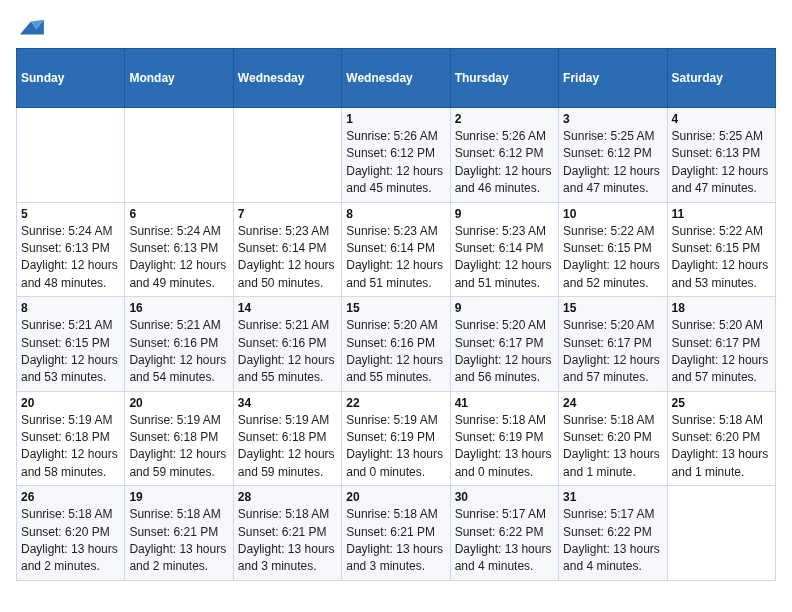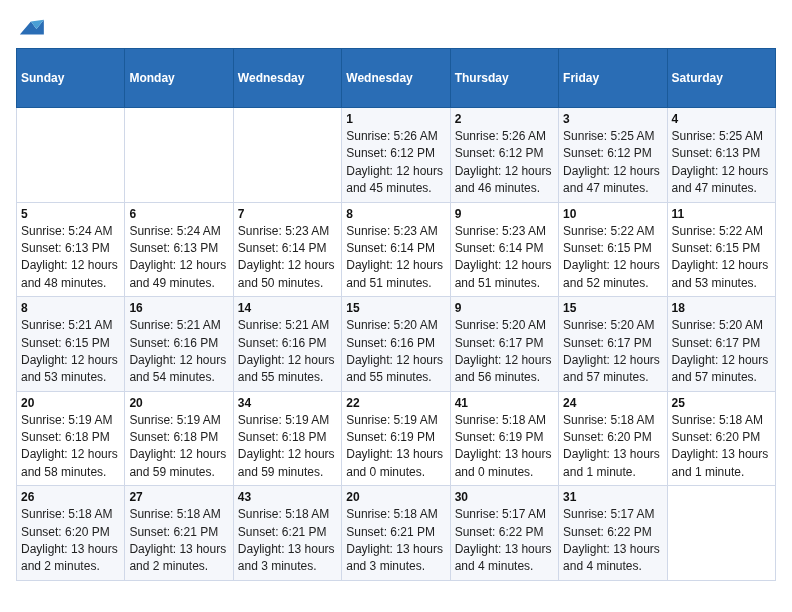--- a/index.html
+++ b/index.html
@@ -304,28 +304,28 @@
       </tr>
       <tr>
         <td>
           <span class="day-num">26</span>
           <div class="day-info" style="white-space: pre-line;">Sunrise: 5:18 AM
 Sunset: 6:20 PM
 Daylight: 13 hours
 and 2 minutes.</div>
         </td>
         <td>
-          <span class="day-num">27</span>
+          <span class="day-num">19</span>
           <div class="day-info" style="white-space: pre-line;">Sunrise: 5:18 AM
 Sunset: 6:21 PM
 Daylight: 13 hours
 and 2 minutes.</div>
         </td>
         <td>
-          <span class="day-num">43</span>
+          <span class="day-num">28</span>
           <div class="day-info" style="white-space: pre-line;">Sunrise: 5:18 AM
 Sunset: 6:21 PM
 Daylight: 13 hours
 and 3 minutes.</div>
         </td>
         <td>
           <span class="day-num">20</span>
           <div class="day-info" style="white-space: pre-line;">Sunrise: 5:18 AM
 Sunset: 6:21 PM
 Daylight: 13 hours

